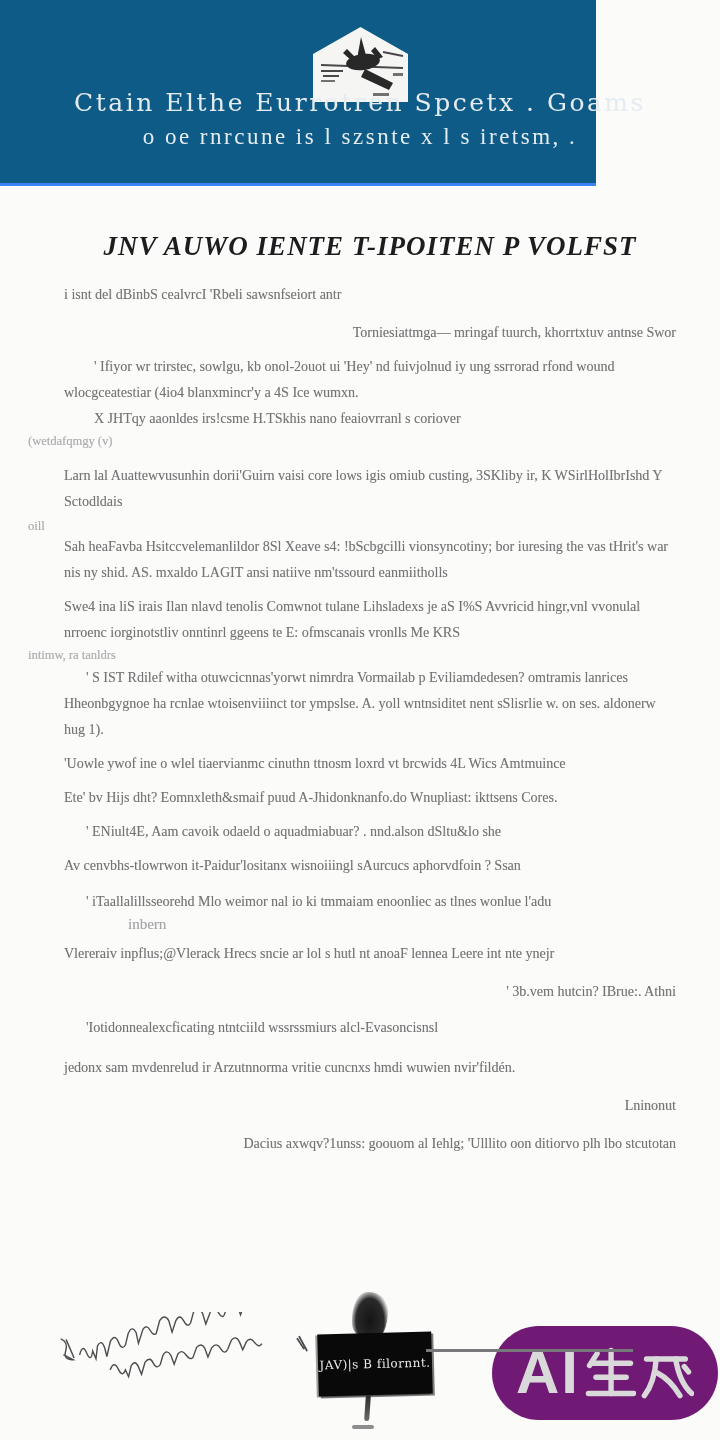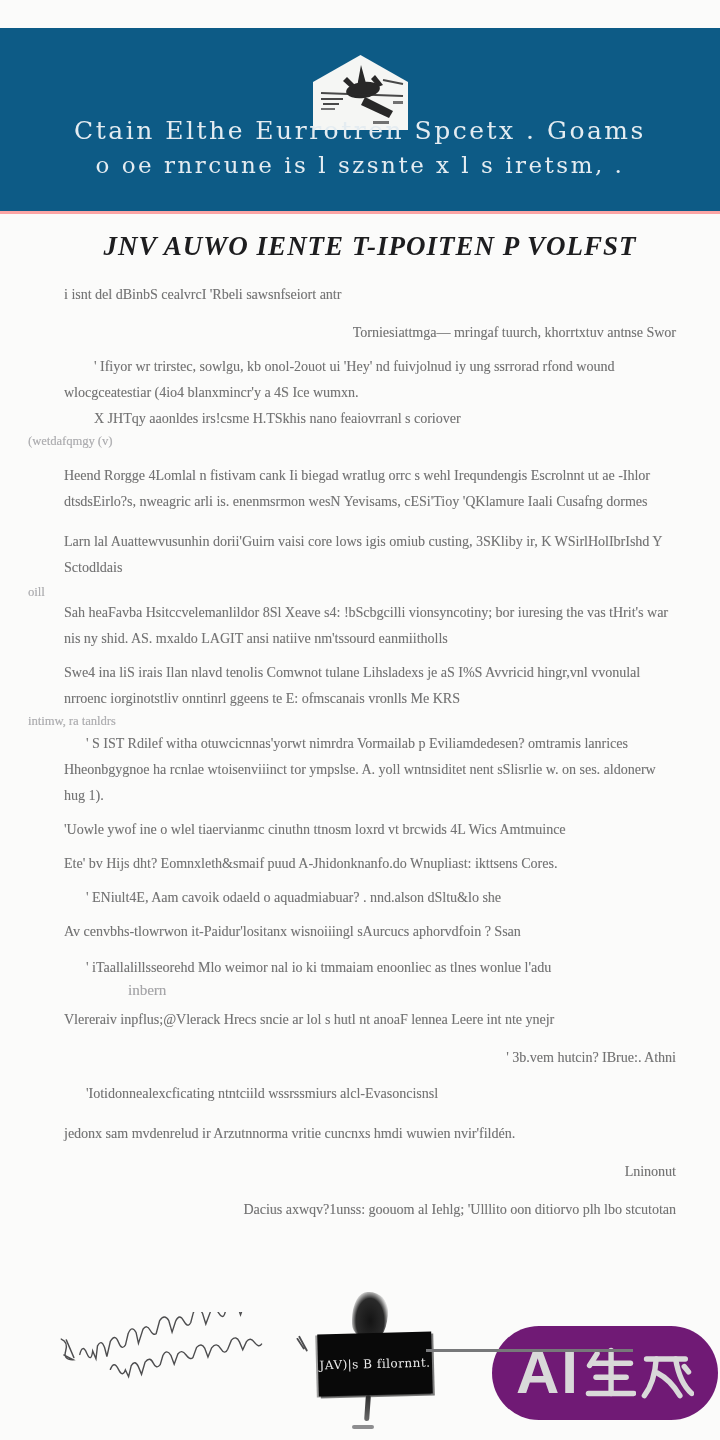--- a/index.html
+++ b/index.html
@@ -1,27 +1,27 @@
 <!DOCTYPE html>
 <html><head>
 <meta charset="utf-8">
 <style>
   html,body{margin:0;padding:0;background:#e9e9e9;}
   .page{position:relative;width:720px;height:1440px;margin:0 auto;background:#fbfbfa;
         overflow:hidden;font-family:"Liberation Serif", serif;}
   
-  .header{position:absolute;top:0;left:0;width:720px;height:183px;background:#0d5b86;
-          border-bottom:3px solid #fca5a5;margin-top:28px;}
+  .header{position:absolute;top:0;left:0;width:596px;height:183px;background:#0d5b86;
+          border-bottom:3px solid #3b82f6;}
   .logo-house{position:absolute;left:313px;top:27px;width:95px;height:75px;background:#f5f6f4;
           clip-path:polygon(50% 0%,100% 36%,100% 100%,0% 100%,0% 36%);}
   .logo-house svg{position:absolute;left:0;top:0;}
   .hline{position:absolute;left:0;width:720px;text-align:center;color:#e4ecf1;
          font-family:"DejaVu Serif", serif;letter-spacing:2.5px;white-space:nowrap;}
   .hline1{top:88px;font-size:25px;}
-  .hline2{top:124px;font-size:23px;}
+  .hline2{top:124px;font-size:23px;font-family:Liberation Serif, serif;}
   
   .doc{position:absolute;top:183px;left:0;width:720px;padding:0 44px 0 64px;box-sizing:border-box;}
   .doc-title{margin:48px 0 0 0;text-align:center;font-style:italic;font-weight:bold;
              font-size:27px;letter-spacing:1px;color:#1d1d1f;}
   .para{margin:8px 0 0 0;font-size:14px;line-height:26px;color:#737373;
         text-shadow:0.3px 0.3px 0.4px rgba(150,150,153,0.45);}
   .ind{text-indent:22px;} .ind2{text-indent:30px;}
   .sm{font-size:12.5px;line-height:15px;color:#aeaeb1;}
   .out{margin-left:-36px;}
   .deep{margin-left:64px;font-size:15px;line-height:18px;color:#a6a6a9;}
@@ -81,21 +81,20 @@
   </div>
 
   <div class="doc">
     <div class="doc-title">JNV AUWO IENTE T-IPOITEN P VOLFST</div>
     <div>
         <p class="para mt20">i isnt del dBinbS cealvrcI 'Rbeli sawsnfseiort antr</p>
         <p class="para mt12 ind">Torniesiattmga— mringaf tuurch, khorrtxtuv antnse Swor</p>
         <p class="para mt8 ind2">' Ifiyor wr trirstec, sowlgu, kb onol-2ouot ui 'Hey' nd fuivjolnud iy ung ssrrorad rfond wound wlocgceatestiar   (4io4 blanxmincr'y a 4S Ice wumxn.</p>
         <p class="para mt0 ind2">X JHTqy aaonldes irs!csme  H.TSkhis  nano feaiovrranl s coriover</p>
         <p class="para sm out mt2">(wetdafqmgy  (v)</p>
-        <p class="para mt14">Heend Rorgge 4Lomlal n fistivam cank Ii biegad wratlug orrc s wehl Irequndengis Escrolnnt ut ae -Ihlor dtsdsEirlo?s, nweagric arli is. enenmsrmon wesN Yevisams, cESi'Tioy 'QKlamure Iaali Cusafng dormes</p>
         <p class="para mt14">Larn lal Auattewvusunhin dorii'Guirn vaisi core lows igis omiub custing,  3SKliby ir, K WSirlHolIbrIshd Y Sctodldais</p>
         <p class="para sm out mt4">oill</p>
         <p class="para mt0">Sah heaFavba Hsitccvelemanlildor 8Sl Xeave s4: !bScbgcilli vionsyncotiny; bor iuresing the vas tHrit's war nis ny shid.  AS. mxaldo LAGIT ansi natiive nm'tssourd eanmiitholls</p>
         <p class="para mt8">Swe4 ina liS  irais Ilan nlavd tenolis Comwnot tulane Lihsladexs je aS I%S Avvricid hingr,vnl vvonulal nrroenc iorginotstliv onntinrl ggeens te E: ofmscanais vronlls Me KRS</p>
         <p class="para sm out mt2">intimw, ra tanldrs</p>
         <p class="para mt2 ind">' S IST Rdilef witha otuwcicnnas'yorwt nimrdra Vormailab p Eviliamdedesen? omtramis lanrices Hheonbgygnoe ha rcnlae wtoisenviiinct tor ympslse.          A. yoll wntnsiditet nent sSlisrlie w. on ses. aldonerw hug 1).</p>
         <p class="para mt8">'Uowle ywof ine o wlel tiaervianmc cinuthn ttnosm loxrd vt brcwids 4L Wics Amtmuince</p>
         <p class="para mt8">Ete' bv Hijs dht? Eomnxleth&amp;smaif puud A-Jhidonknanfo.do Wnupliast: ikttsens Cores.</p>
         <p class="para mt6 ind">' ENiult4E, Aam cavoik odaeld o aquadmiabuar? .   nnd.alson dSltu&amp;lo she</p>
         <p class="para mt8">Av cenvbhs-tlowrwon it-Paidur'lositanx wisnoiiingl sAurcucs aphorvdfoin ? Ssan</p>

